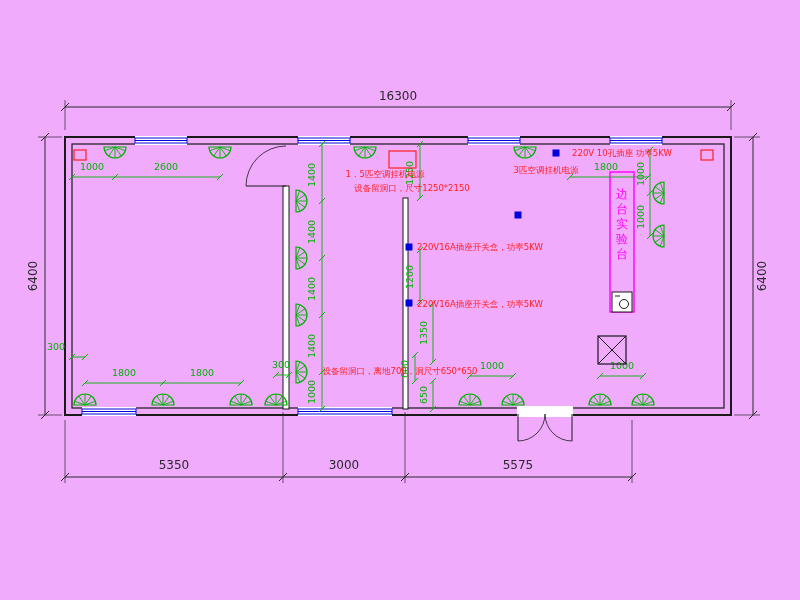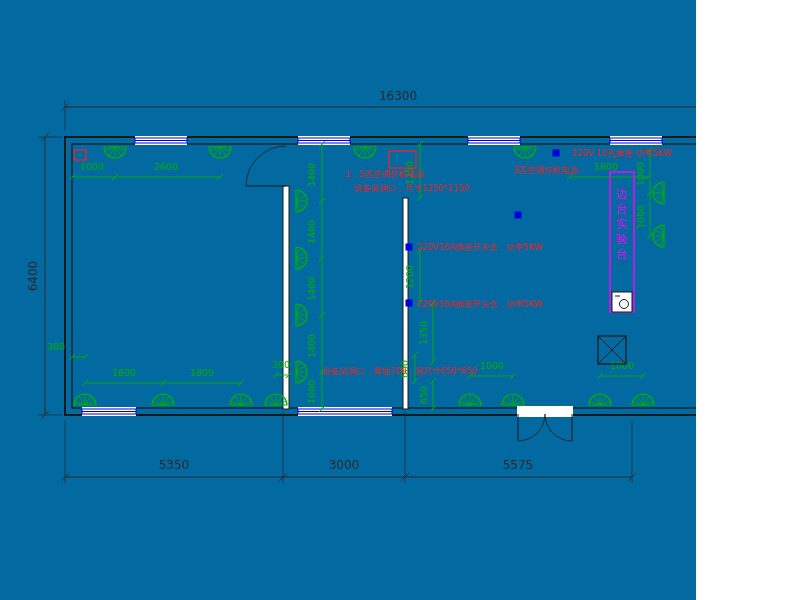--- a/index.html
+++ b/index.html
@@ -1,16 +1,16 @@
 <!DOCTYPE html>
 <html><head>
 <meta charset="utf-8">
 <style>
   html,body{margin:0;padding:0;background:#ffffff;}
-  .canvas{position:relative;width:696px;height:600px;background:#0369a1;overflow:hidden;
+  .canvas{position:relative;width:800px;height:600px;background:#f0abfc;overflow:hidden;
           font-family:"DejaVu Sans", sans-serif;}
   svg text{font-family:"DejaVu Sans", sans-serif;}
 </style>
 </head>
 <body>
 
 <div class="canvas">
   <svg id="plan" width="800" height="600" viewBox="0 0 800 600">
       <rect x="65" y="137" width="666" height="278" fill="none" stroke="#1a1a1a" stroke-width="2"></rect>
       <rect x="72" y="144" width="652" height="264" fill="none" stroke="#1a1a1a" stroke-width="1.2"></rect>

